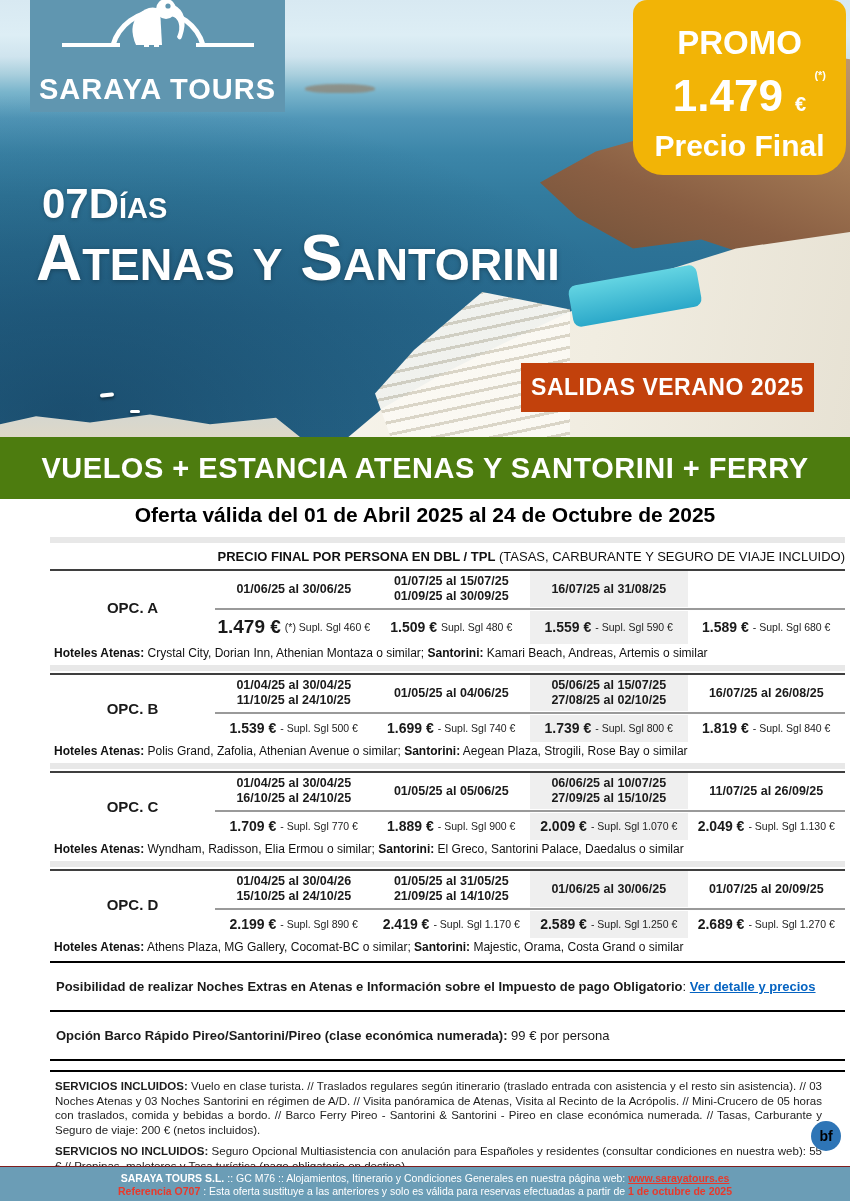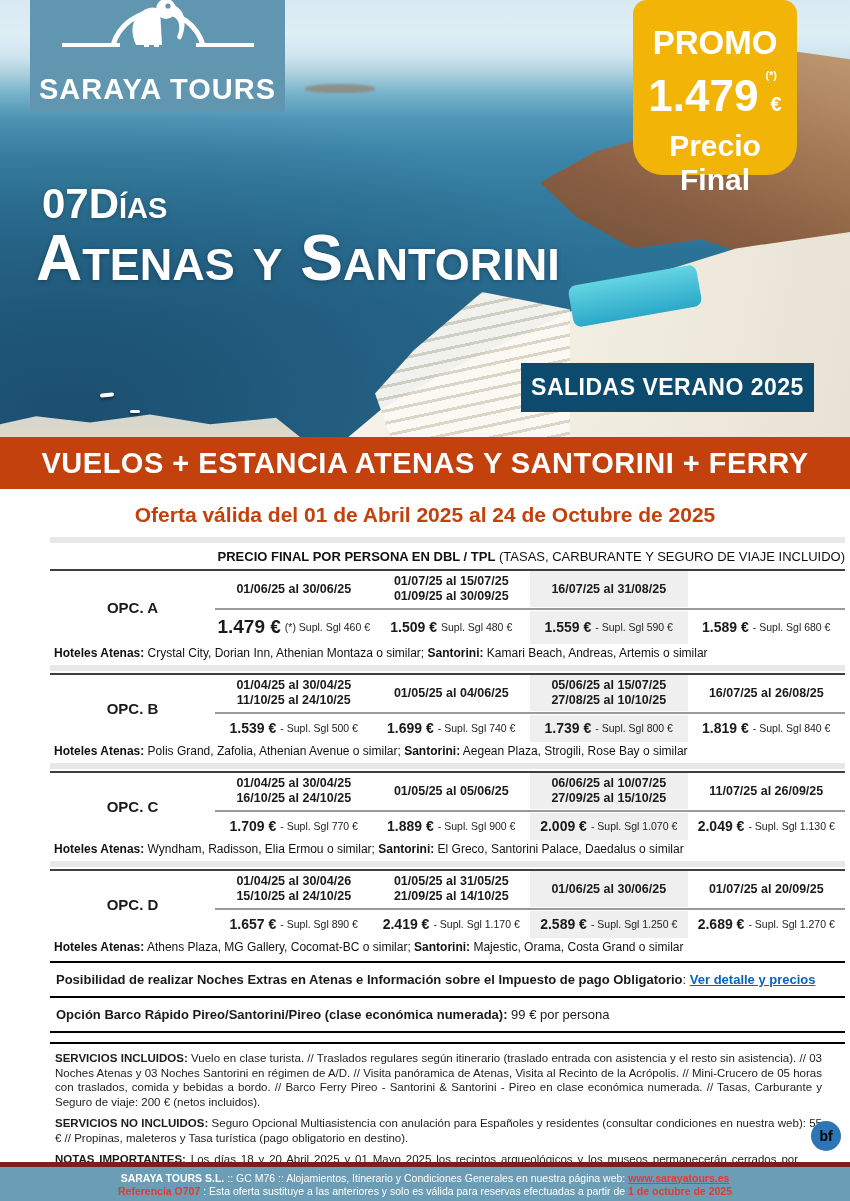--- a/index.html
+++ b/index.html
@@ -31,43 +31,43 @@
   .boat.b1{left:100px;bottom:40px;width:14px;height:4px;transform:rotate(-6deg);}
   .boat.b2{left:130px;bottom:24px;width:10px;height:3px;}
 
   
   .logo-box{position:absolute;left:30px;top:0;width:255px;height:112px;background:#6096B0;
     display:flex;flex-direction:column;align-items:center;justify-content:flex-end;padding-bottom:8px;box-sizing:border-box;}
   .logo-box svg{width:200px;height:62px;display:block;}
   .logo-text{color:#fff;font-weight:bold;font-size:29px;letter-spacing:1px;line-height:1;margin-top:18px;}
 
   
-  .promo{position:absolute;left:633px;top:0;width:164px;height:175px;background:#F2B406;
+  .promo{position:absolute;left:633px;top:0;width:213px;height:175px;background:#F2B406;
     border-radius:14px 14px 30px 30px;color:#fff;text-align:center;box-sizing:border-box;padding-top:26px;}
   .promo .p-label{font-size:33px;font-weight:800;line-height:1;}
   .promo .p-ast{display:block;font-size:11px;font-weight:bold;text-align:right;margin:10px 20px -8px 0;}
   .promo .p-price{font-size:44px;font-weight:800;line-height:1.05;}
   .promo .p-cur{font-size:20px;font-weight:700;}
   .promo .p-sub{font-size:30px;font-weight:700;margin-top:10px;}
 
   
   .hero-days{position:absolute;left:42px;top:180px;color:#fff;font-size:42px;font-weight:700;
     font-variant:small-caps;letter-spacing:0;text-shadow:0 1px 4px rgba(0,0,0,.25);}
   .hero-title{position:absolute;left:36px;top:226px;color:#fff;font-size:64px;font-weight:600;
     font-variant:small-caps;line-height:1;white-space:nowrap;text-shadow:0 1px 5px rgba(0,0,0,.3);}
-  .season-badge{position:absolute;left:521px;top:363px;width:293px;height:49px;background:#0c4a6e;
+  .season-badge{position:absolute;left:521px;top:363px;width:293px;height:49px;background:#c2410c;
     color:#fff;font-size:23px;font-weight:800;display:flex;align-items:center;justify-content:center;letter-spacing:.5px;}
 
   
-  .banner{position:absolute;left:0;top:437px;width:850px;height:52px;background:#c2410c;
+  .banner{position:absolute;left:0;top:437px;width:850px;height:62px;background:#4d7c0f;
     color:#fff;font-size:29px;font-weight:800;display:flex;align-items:center;justify-content:center;letter-spacing:.5px;}
 
   
   .main{position:absolute;left:0;top:487px;width:850px;}
-  .validity{margin:16px 0 0;text-align:center;font-size:21px;font-weight:800;color:#c2410c;}
+  .validity{margin:16px 0 0;text-align:center;font-size:21px;font-weight:800;color:#000000;}
   .salida{margin:14px 0 0 50px;font-size:15px;}
   .salida b{font-weight:800;}
   .salida .small{font-size:12px;}
 
   .tablewrap{width:795px;margin:10px 0 0 50px;}
   .band{height:6px;background:#e8e8e8;margin:2px 0;}
   .thead{text-align:right;font-size:13px;padding:4px 0 5px;color:#111;}
   .thead b{font-weight:800;}
 
   .sect{border-top:2px solid #3f3f3f;}
@@ -80,34 +80,34 @@
   .dates .cell span{display:block;}
   .rule{border-top:2px solid #9a9a9a;margin:1px 0;}
   .prices .cell{display:flex;align-items:center;justify-content:center;gap:4px;padding:5px 2px 6px;text-align:center;}
   .pmain{font-size:14px;font-weight:600;}
   .pnote{font-size:10.5px;color:#222;}
   .cell.featured .pmain{font-size:19px;font-weight:800;}
   .hotels{font-size:12px;padding:2px 4px 3px;color:#111;}
   .hotels b{font-weight:800;}
 
   .bottom-rows{width:795px;margin:4px 0 0 50px;}
-  .xrow{border-top:2px solid #000;padding:9px 6px;font-size:13px;}
+  .xrow{border-top:2px solid #000;padding:16px 6px;font-size:13px;}
   .xrow b{font-weight:800;}
   .xrow:last-child{border-bottom:2px solid #000;}
   .link{color:#0563C1;text-decoration:underline;font-weight:700;cursor:pointer;}
   .after-line{width:795px;margin:0 0 0 50px;height:9px;border-bottom:2px solid #000;}
 
   .para{margin:7px 28px 0 55px;text-align:justify;font-size:11.5px;line-height:14.5px;color:#1c1c1c;}
   .para b{font-weight:800;}
   .para.notes{margin-right:52px;line-height:14px;}
 
   
   .bf-badge{position:absolute;left:811px;top:1121px;width:30px;height:30px;border-radius:50%;
     background:#2E75B6;color:#000000;font-size:14px;font-weight:800;display:flex;align-items:center;justify-content:center;}
-  .footer{position:absolute;left:0;bottom:0;width:850px;height:34px;background:#6B9DB6;border-top:5px solid #7f1d1d;
+  .footer{position:absolute;left:0;bottom:0;width:850px;height:34px;background:#6B9DB6;border-top:1px solid #7f1d1d;
     display:flex;flex-direction:column;align-items:center;justify-content:center;gap:1px;color:#fff;font-size:10.5px;line-height:12px;}
   .footer b{font-weight:800;}
   .footer .red{color:#E8392B;font-weight:800;}
   .footer .red-link{color:#E8392B;font-weight:800;text-decoration:underline;cursor:pointer;}
 </style>
 </head>
 <body>
 
 <div class="page">
 
@@ -218,21 +218,21 @@
               <div class="cell">
                   <span>01/04/25 al 30/04/25</span>
                   <span>11/10/25 al 24/10/25</span>
                 </div>
               <div class="cell">
                   <span>01/05/25 al 04/06/25</span>
                   <span></span>
                 </div>
               <div class="cell">
                   <span>05/06/25 al 15/07/25</span>
-                  <span>27/08/25 al 10/10/25</span>
+                  <span>27/08/25 al 02/10/25</span>
                 </div>
               <div class="cell">
                   <span>16/07/25 al 26/08/25</span>
                   <span></span>
                 </div>
             </div>
             <div class="rule"></div>
             <div class="grid4 prices">
               <div class="cell">
                   <span class="pmain">1.539 €</span>
@@ -326,21 +326,21 @@
                   <span></span>
                 </div>
               <div class="cell">
                   <span>01/07/25 al 20/09/25</span>
                   <span></span>
                 </div>
             </div>
             <div class="rule"></div>
             <div class="grid4 prices">
               <div class="cell">
-                  <span class="pmain">1.657 €</span>
+                  <span class="pmain">2.199 €</span>
                   <span class="pnote">- Supl. Sgl 890 €</span>
                 </div>
               <div class="cell">
                   <span class="pmain">2.419 €</span>
                   <span class="pnote">- Supl. Sgl 1.170 €</span>
                 </div>
               <div class="cell">
                   <span class="pmain">2.589 €</span>
                   <span class="pnote">- Supl. Sgl 1.250 €</span>
                 </div>

